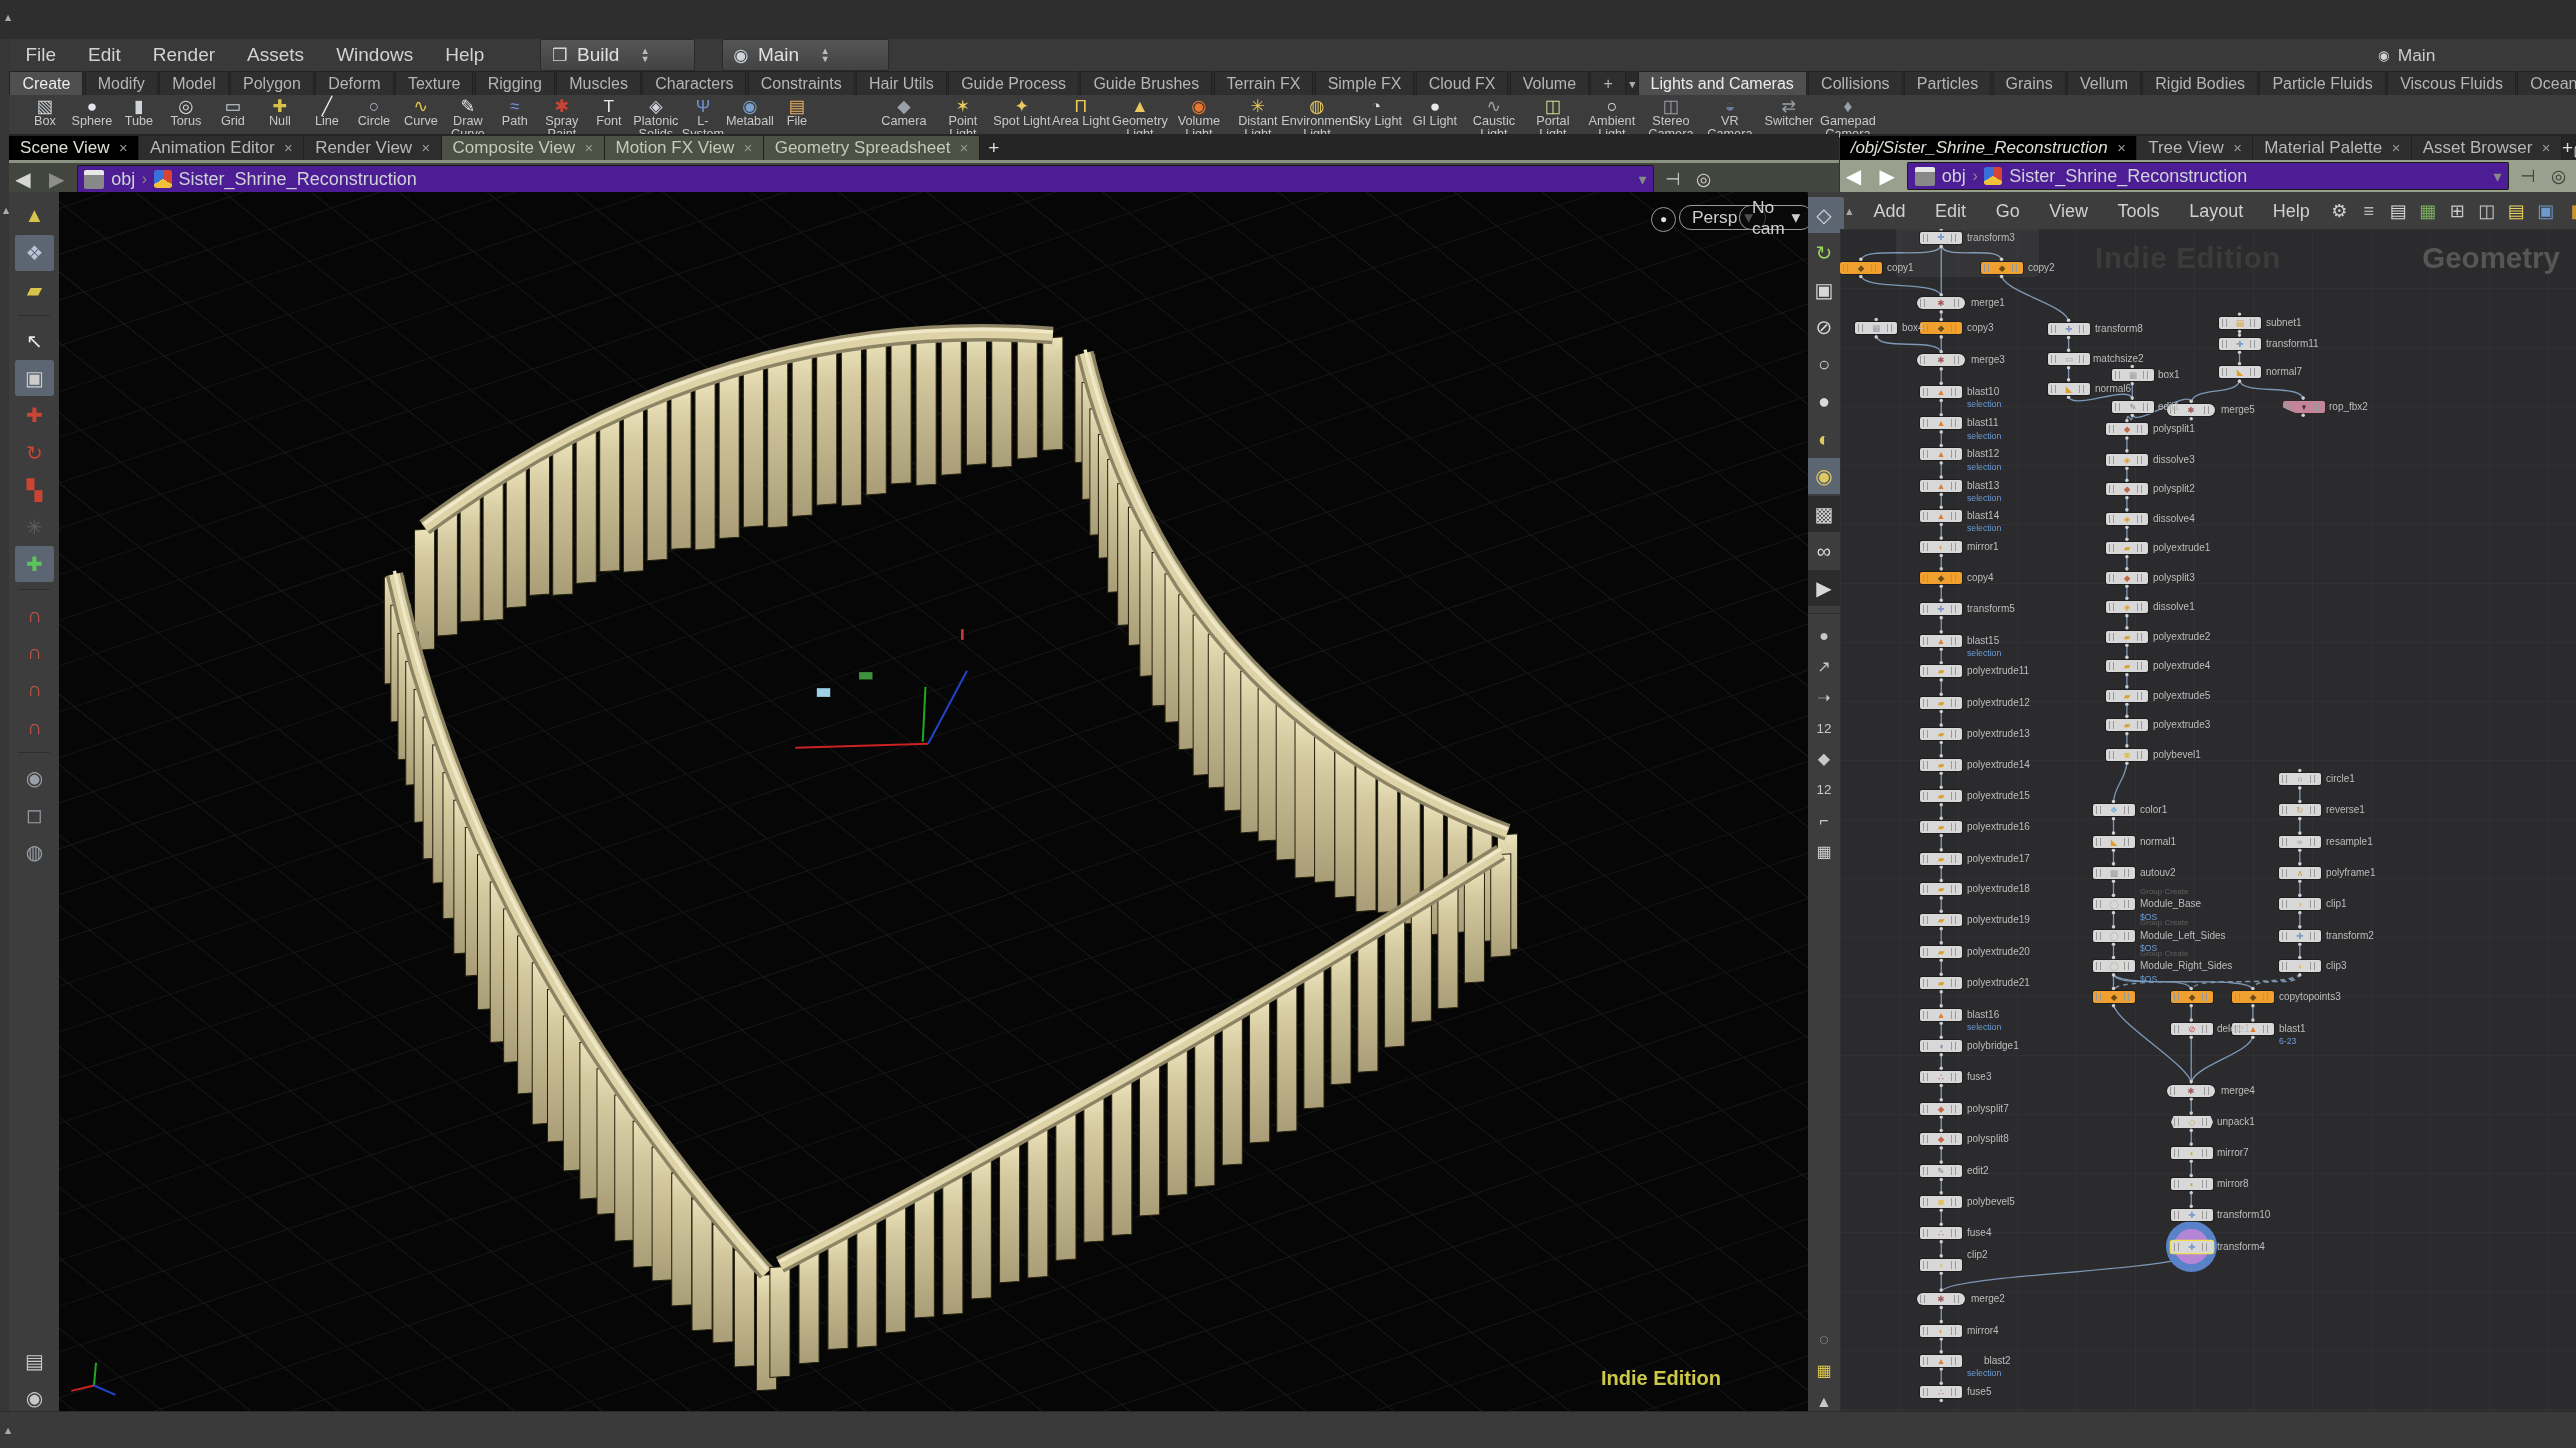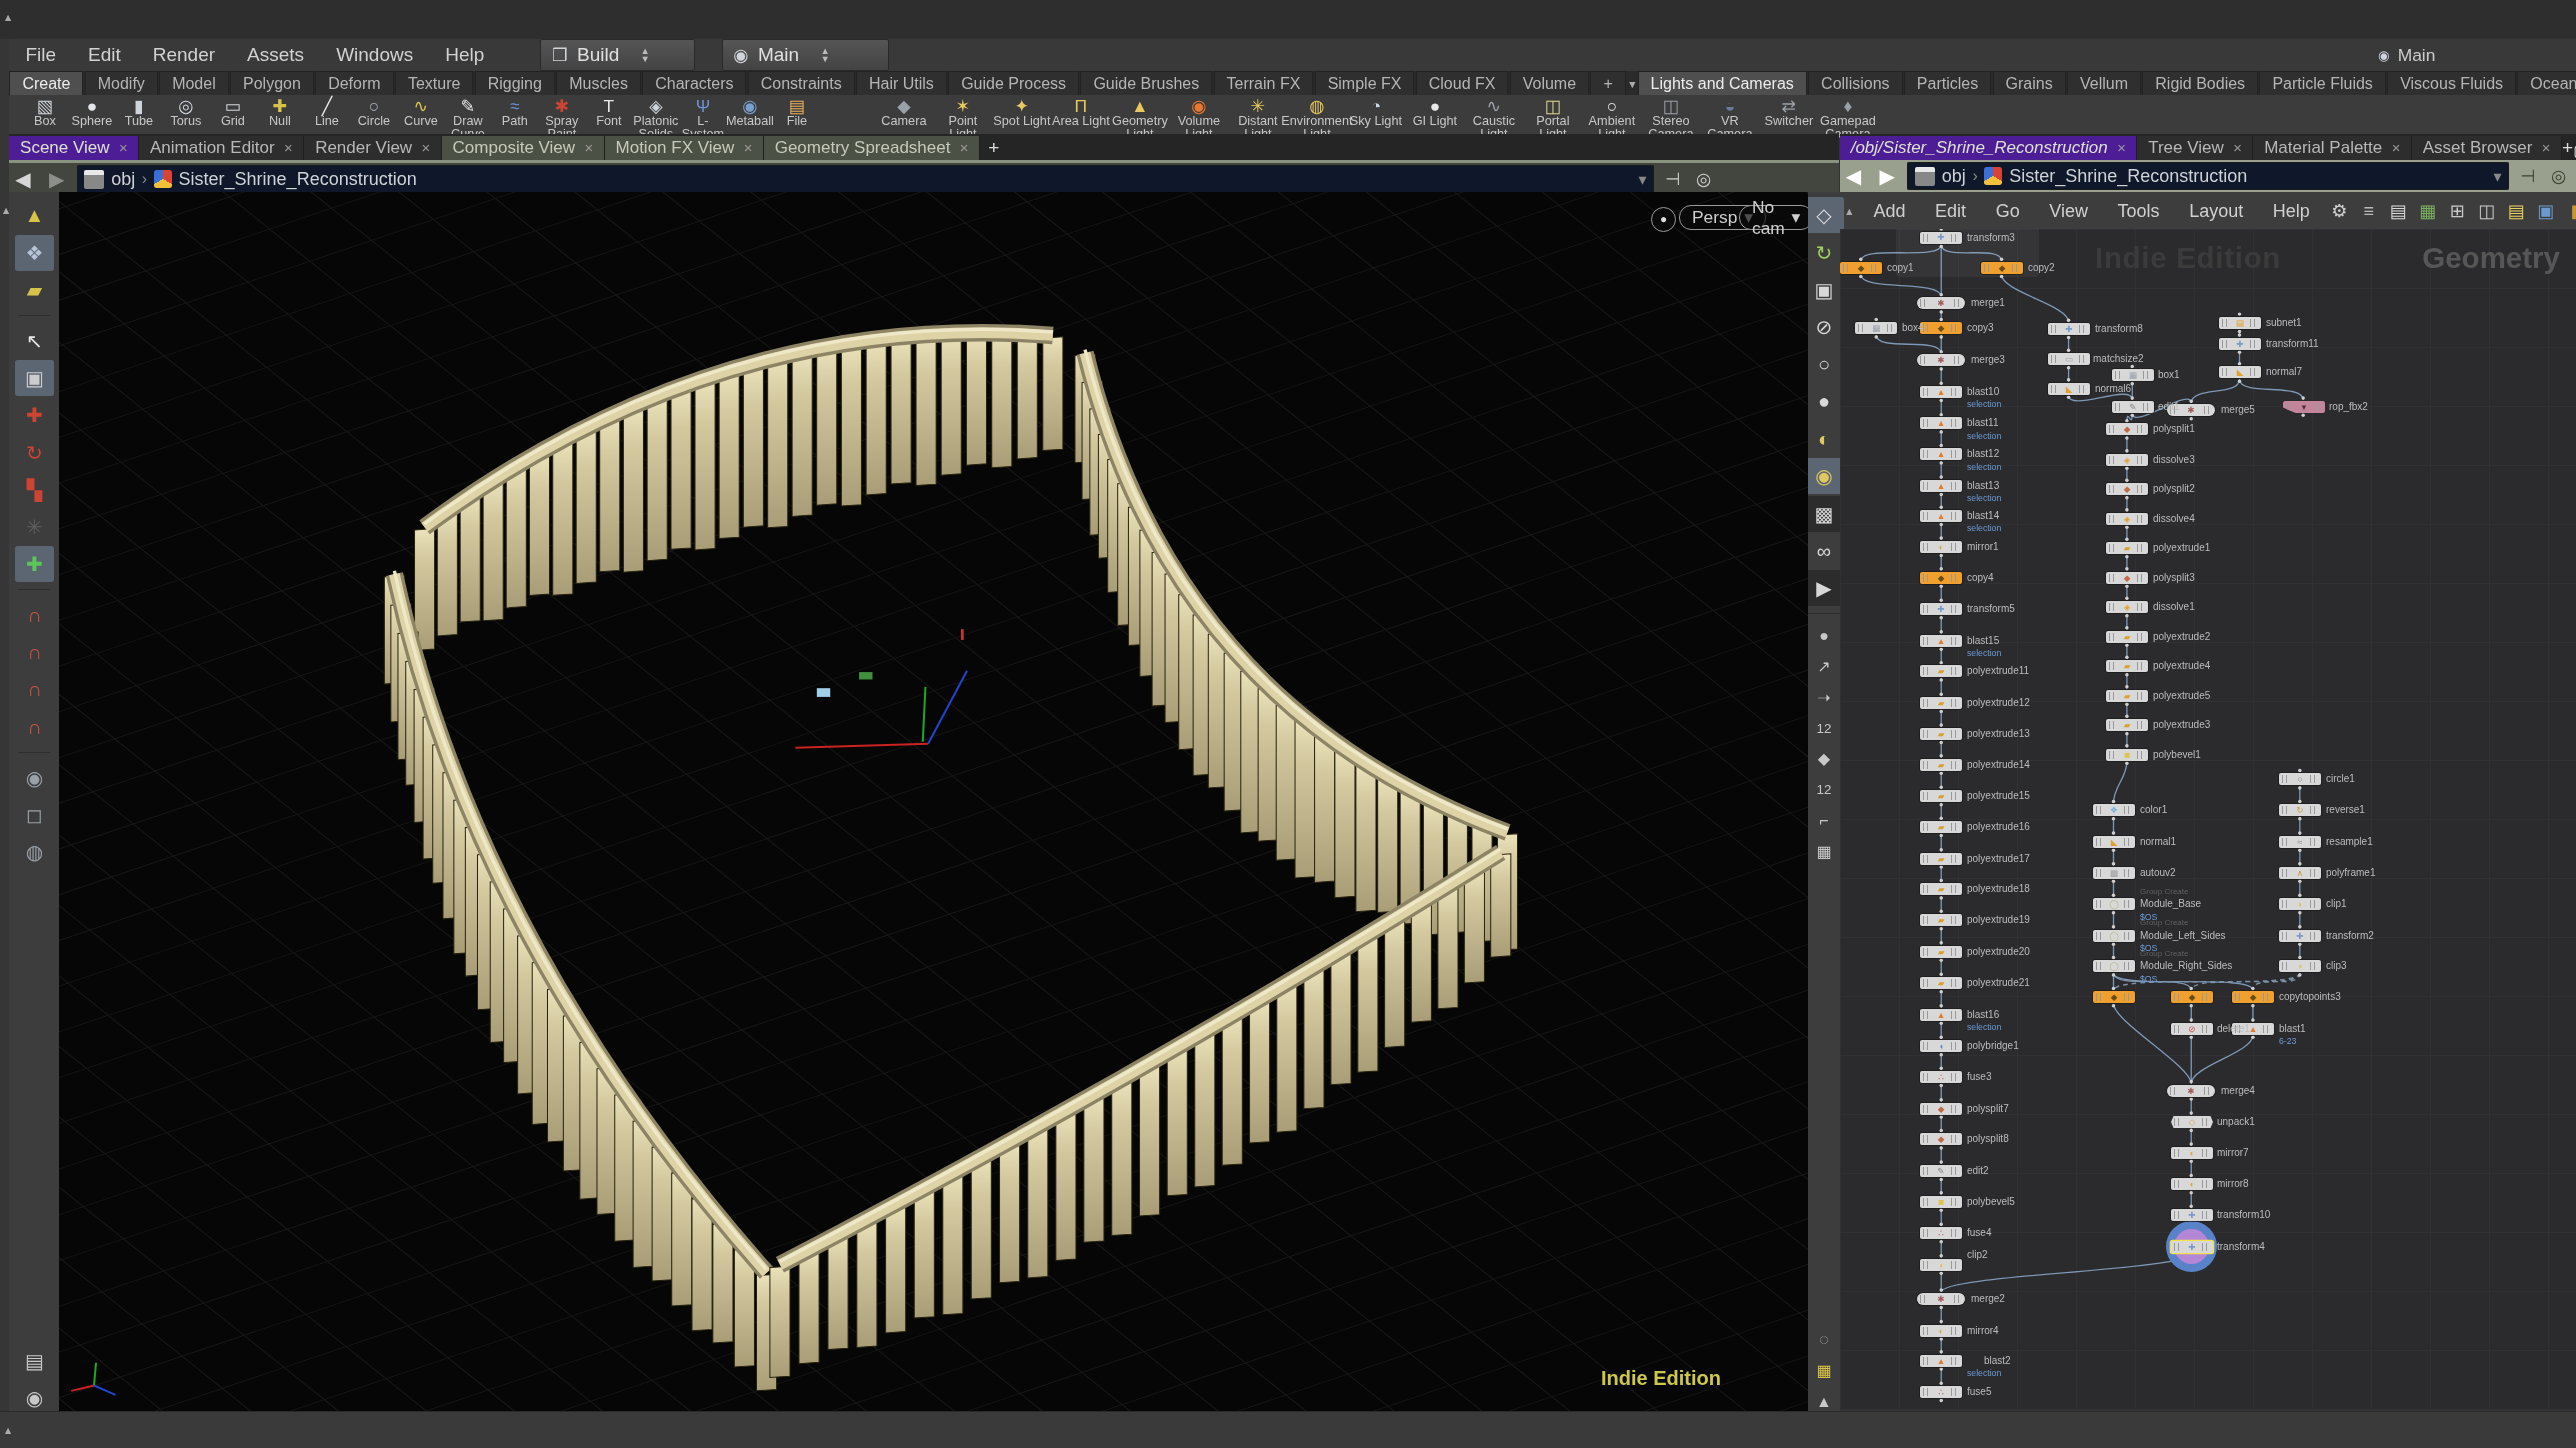--- a/index.html
+++ b/index.html
@@ -24,29 +24,29 @@
   .tool{width:47px;height:38px;display:flex;flex-direction:column;align-items:center;justify-content:flex-start;cursor:default;}
   .tool.wide{width:59px;}
   .tool .ti{font-size:17.4px;height:19px;line-height:20px;}
   .tool .tl{font-size:12.7px;color:#c8c8c8;line-height:13.4px;text-align:center;white-space:normal;}
   
   .ptrow{height:25.5px;background:#252525;display:flex;align-items:flex-end;}
   .pt{height:24px;display:flex;align-items:center;gap:9.4px;padding:0 10.7px;background:#2d2d2d;
       border-right:0.7px solid #1f1f1f;font-size:17px;color:#b8b8b8;white-space:nowrap;}
   .pt .x{color:#9a9a9a;font-size:14.8px;}
   .pt.green{background:#4c5145;color:#c6cabb;}
-  .pt.active{background:#4c1d95;color:#dde0d4;}
+  .pt.active{background:#000000;color:#dde0d4;}
   .pt.italic{font-style:italic;}
   .plus{width:27px;height:24px;display:flex;align-items:center;justify-content:center;font-size:19px;color:#ddd;}
   
   .pathrow{height:32px;display:flex;align-items:center;gap:6.7px;}
   #lpath{background:#43463e;border-top:3.4px solid #8a9280;}
   #rpath{background:#99a18e;}
   .navarr{font-size:20px;color:#d6d6d6;width:27px;text-align:center;}
-  .pathfield{height:25.5px;background:#0f172a;border:0.7px solid #1a1a1a;border-radius:1.3px;
+  .pathfield{height:25.5px;background:#4c1d95;border:0.7px solid #1a1a1a;border-radius:1.3px;
              display:flex;align-items:center;gap:6.7px;padding:0 6.7px;color:#cfd2d6;font-size:18px;flex:1;}
   .clapper{width:20px;height:19px;background:linear-gradient(#e8e8e8 0 5.4px,#888 5.4px);border-radius:2px;
            background-color:#999;position:relative;}
   .geoicon{width:18px;height:18px;border-radius:2.7px;background:conic-gradient(#d84334 0 120deg,#f2c13a 0 240deg,#3a6fd8 0 360deg);}
   .chev{color:#888;font-size:16px;}
   .smicon{font-size:17.4px;color:#3c4036;width:24px;text-align:center;}
   .smicon.dk{color:#cfcfcf;}
   
   #netmenu{background:#3d3d3d;height:38px;display:flex;align-items:center;border-bottom:0.7px solid #2a2a2a;}
   .nm{padding:0 14.8px;font-size:18px;color:#d0d0d0;}

